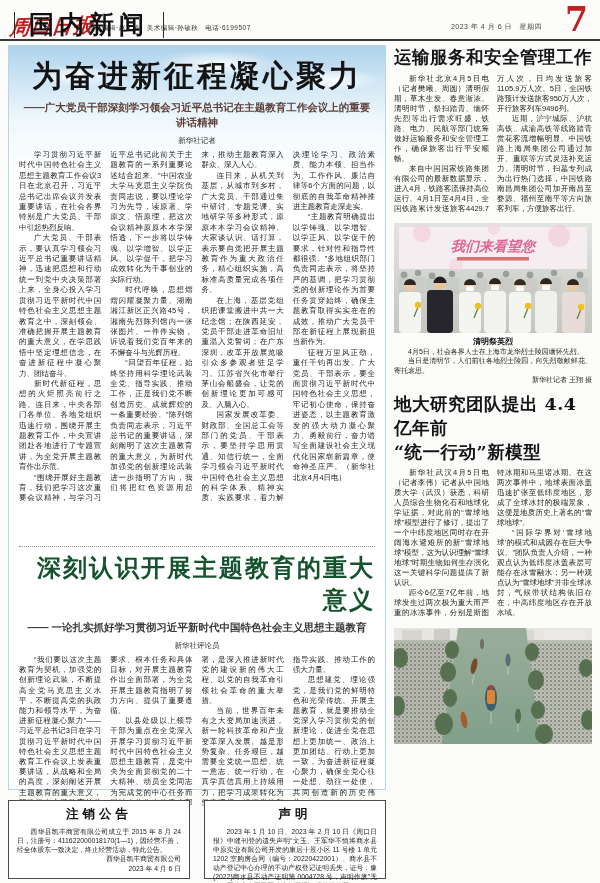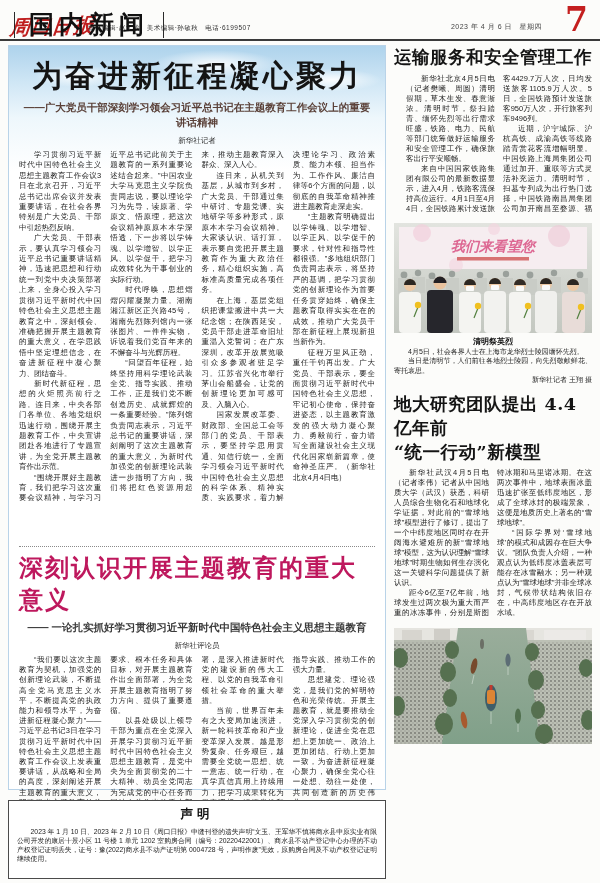--- a/index.html
+++ b/index.html
@@ -26,38 +26,38 @@
        linear-gradient(180deg,#aed3ec 0px,#cfe6f5 36px,#eef7fc 72px,#ffffff 125px);}
   .a1-title{margin-top:6px;text-align:center;font-family:"DejaVu Serif",serif;font-size:30px;line-height:40px;
      font-weight:900;letter-spacing:3px;color:#141414;}
   .a1-sub{margin-top:4px;text-align:center;font-size:10.5px;line-height:15px;font-weight:bold;color:#5a4038;}
   .byline{margin:5px 0 4px 0;text-align:center;font-size:7.5px;line-height:11px;color:#333;}
   .body-cols{text-align:justify;overflow:hidden;color:#222;}
   .body-cols p{margin:0;text-indent:2em;}
   #a1-body{height:390px;column-count:4;column-gap:9px;font-size:7.5px;line-height:10.4px;}
   .dotted-div{margin:6px 10px 0 10px;border-top:1px dotted #8a8a8a;}
   #article2{padding:0 10px;}
-  .a2-title{margin-top:5px;text-align:left;font-family:"DejaVu Serif",serif;font-size:24px;line-height:32px;
-     font-weight:900;letter-spacing:2px;color:#be185d;}
+  .a2-title{margin-top:5px;text-align:right;font-family:"DejaVu Serif",serif;font-size:24px;line-height:32px;
+     font-weight:900;letter-spacing:2px;color:#14532d;}
   .a2-sub{margin-top:4px;text-align:center;font-size:10.5px;line-height:15px;font-weight:bold;color:#3a3a3a;}
   #a2-body{height:162px;column-count:4;column-gap:9px;font-size:7.5px;line-height:10.2px;}
   
   #notices{position:absolute;left:8px;top:800px;width:378px;display:flex;gap:14px;}
   .notice{flex:1;border:1.5px solid #4a4a4a;padding:5px 8px 4px 8px;height:68px;box-sizing:content-box;background:#fff;}
   .notice-title{text-align:center;font-size:12.5px;font-weight:900;letter-spacing:4px;color:#111;font-family:"DejaVu Serif",serif;}
   .notice-body{margin-top:4px;font-size:6.8px;line-height:9px;text-align:justify;color:#222;}
   .notice-body p{margin:0;text-indent:2em;}
   .notice-sig{font-size:6.8px;line-height:9.5px;text-align:right;color:#222;}
   
   #right-col{position:absolute;left:394px;top:45px;width:198px;}
   .r-title{font-family:"DejaVu Serif",serif;font-weight:900;color:#141414;font-size:17.5px;line-height:24px;letter-spacing:.5px;}
   .r-title.center{text-align:center;}
   .r-body{margin-top:5px;column-count:2;column-gap:8px;font-size:7.5px;line-height:10px;text-align:justify;overflow:hidden;}
   .r-body p{margin:0;text-indent:2em;}
-  #r1-body{height:144px;margin-left:12px;}
+  #r1-body{height:144px;}
   #r2-body{height:152px;margin-top:4px;}
   figure{margin:0;}
   .photo{display:block;margin-top:5px;}
   .caption{margin-top:3px;}
   .cap-title{text-align:center;font-size:8px;font-weight:bold;line-height:11px;color:#111;}
   .cap-body{font-size:7px;line-height:9.4px;text-align:justify;color:#222;}
   .cap-body p{margin:0;text-indent:2em;}
   .credit{font-size:7px;line-height:9.5px;text-align:right;color:#222;}
   #r2-title{margin-top:7px;}
   #photo2{margin-top:8px;}
@@ -106,20 +106,28 @@
           <p>“我们要以这次主题教育为契机，加强党的创新理论武装，不断提高全党马克思主义水平，不断提高党的执政能力和领导水平，为奋进新征程凝心聚力”——习近平总书记3日在学习贯彻习近平新时代中国特色社会主义思想主题教育工作会议上发表重要讲话，从战略和全局的高度，深刻阐述开展主题教育的重大意义，明确提出主题教育的总要求、根本任务和具体目标，对开展主题教育作出全面部署，为全党开展主题教育指明了努力方向、提供了重要遵循。</p>
           <p>以县处级以上领导干部为重点在全党深入开展学习贯彻习近平新时代中国特色社会主义思想主题教育，是党中央为全面贯彻党的二十大精神、动员全党同志为完成党的中心任务而团结奋斗作出的重大部署，是深入推进新时代党的建设新的伟大工程、以党的自我革命引领社会革命的重大举措。</p>
           <p>当前，世界百年未有之大变局加速演进，新一轮科技革命和产业变革深入发展。越是形势复杂、任务艰巨，越需要全党统一思想、统一意志、统一行动，在真学真信真用上持续用力，把学习成果转化为坚定理想、锤炼党性和指导实践、推动工作的强大力量。</p>
           <p>思想建党、理论强党，是我们党的鲜明特色和光荣传统。开展主题教育，就是要推动全党深入学习贯彻党的创新理论，促进全党在思想上更加统一、政治上更加团结、行动上更加一致，为奋进新征程凝心聚力，确保全党心往一处想、劲往一处使，共同创造新的历史伟业。</p>
         </div>
     </div>
   </div>
 
   <div id="notices">
     <div class="notice">
+      <div class="notice-title">注销公告</div>
+      <div class="notice-body">
+          <p>西华县凯丰商贸有限公司成立于 2015 年 8 月 24 日，注册号：411622000018170(1—1)，因经营不善，经全体股东一致决定，终止经营活动，特此公告。</p>
+        </div>
+      <div class="notice-sig">西华县凯丰商贸有限公司</div>
+      <div class="notice-sig">2023 年 4 月 6 日</div>
+    </div>
+    <div class="notice">
       <div class="notice-title">声明</div>
       <div class="notice-body">
           <p>2023 年 1 月 10 日、2023 年 2 月 10 日《周口日报》中缝刊登的遗失声明“文玉、王军华不慎将商水县中原实业有限公司开发的康居十景小区 11 号楼 1 单元 1202 室购房合同（编号：20220422001）、商水县不动产登记中心办理的不动产权登记证明丢失，证号：豫(2022)商水县不动产证明第 0004728 号，声明作废”无效，原购房合同及不动产权登记证明继续使用。</p>
         </div>
 
     </div>
   </div>
 
   <div id="right-col">
 

